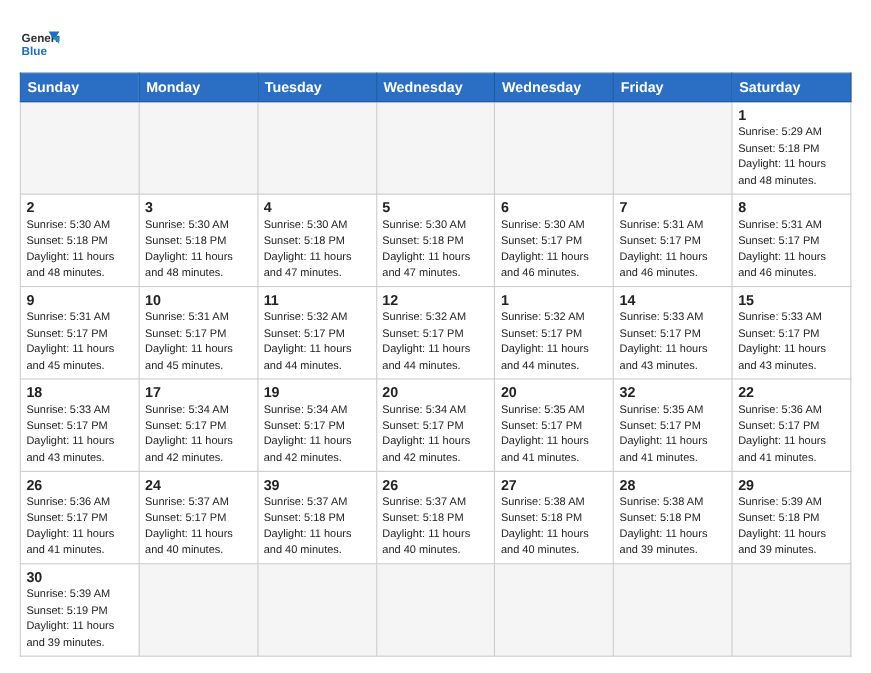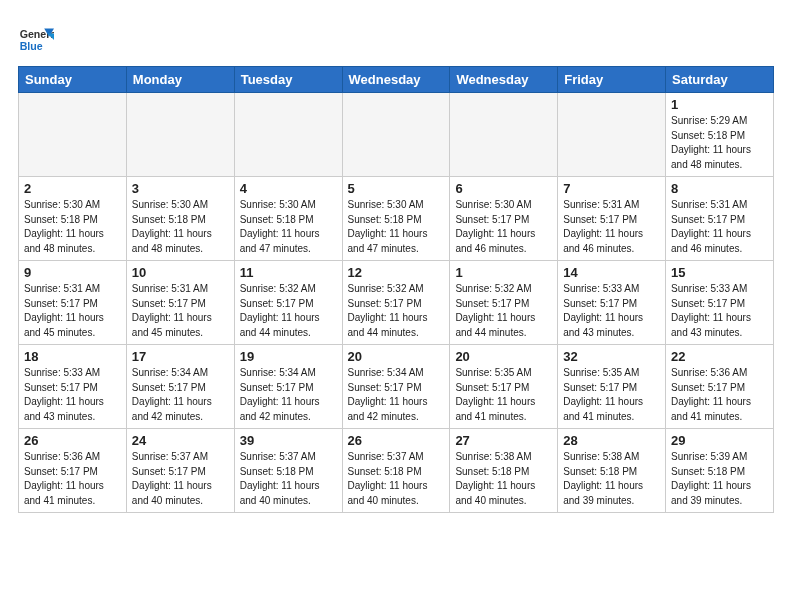--- a/index.html
+++ b/index.html
@@ -244,15 +244,27 @@
           </td>
           <td>
             <span class="day-num">28</span>
             <div class="cell-info">Sunrise: 5:38 AM<br>Sunset: 5:18 PM<br>Daylight: 11 hours<br>and 39 minutes.</div>
           </td>
           <td>
             <span class="day-num">29</span>
             <div class="cell-info">Sunrise: 5:39 AM<br>Sunset: 5:18 PM<br>Daylight: 11 hours<br>and 39 minutes.</div>
           </td>
         </tr>
+        <tr class="last-row">
+          <td>
+            <span class="day-num">30</span>
+            <div class="cell-info">Sunrise: 5:39 AM<br>Sunset: 5:19 PM<br>Daylight: 11 hours<br>and 39 minutes.</div>
+          </td>
+          <td class="empty"></td>
+          <td class="empty"></td>
+          <td class="empty"></td>
+          <td class="empty"></td>
+          <td class="empty"></td>
+          <td class="empty"></td>
+        </tr>
       </tbody>
   </table>
 </div>
 
 </body></html>

